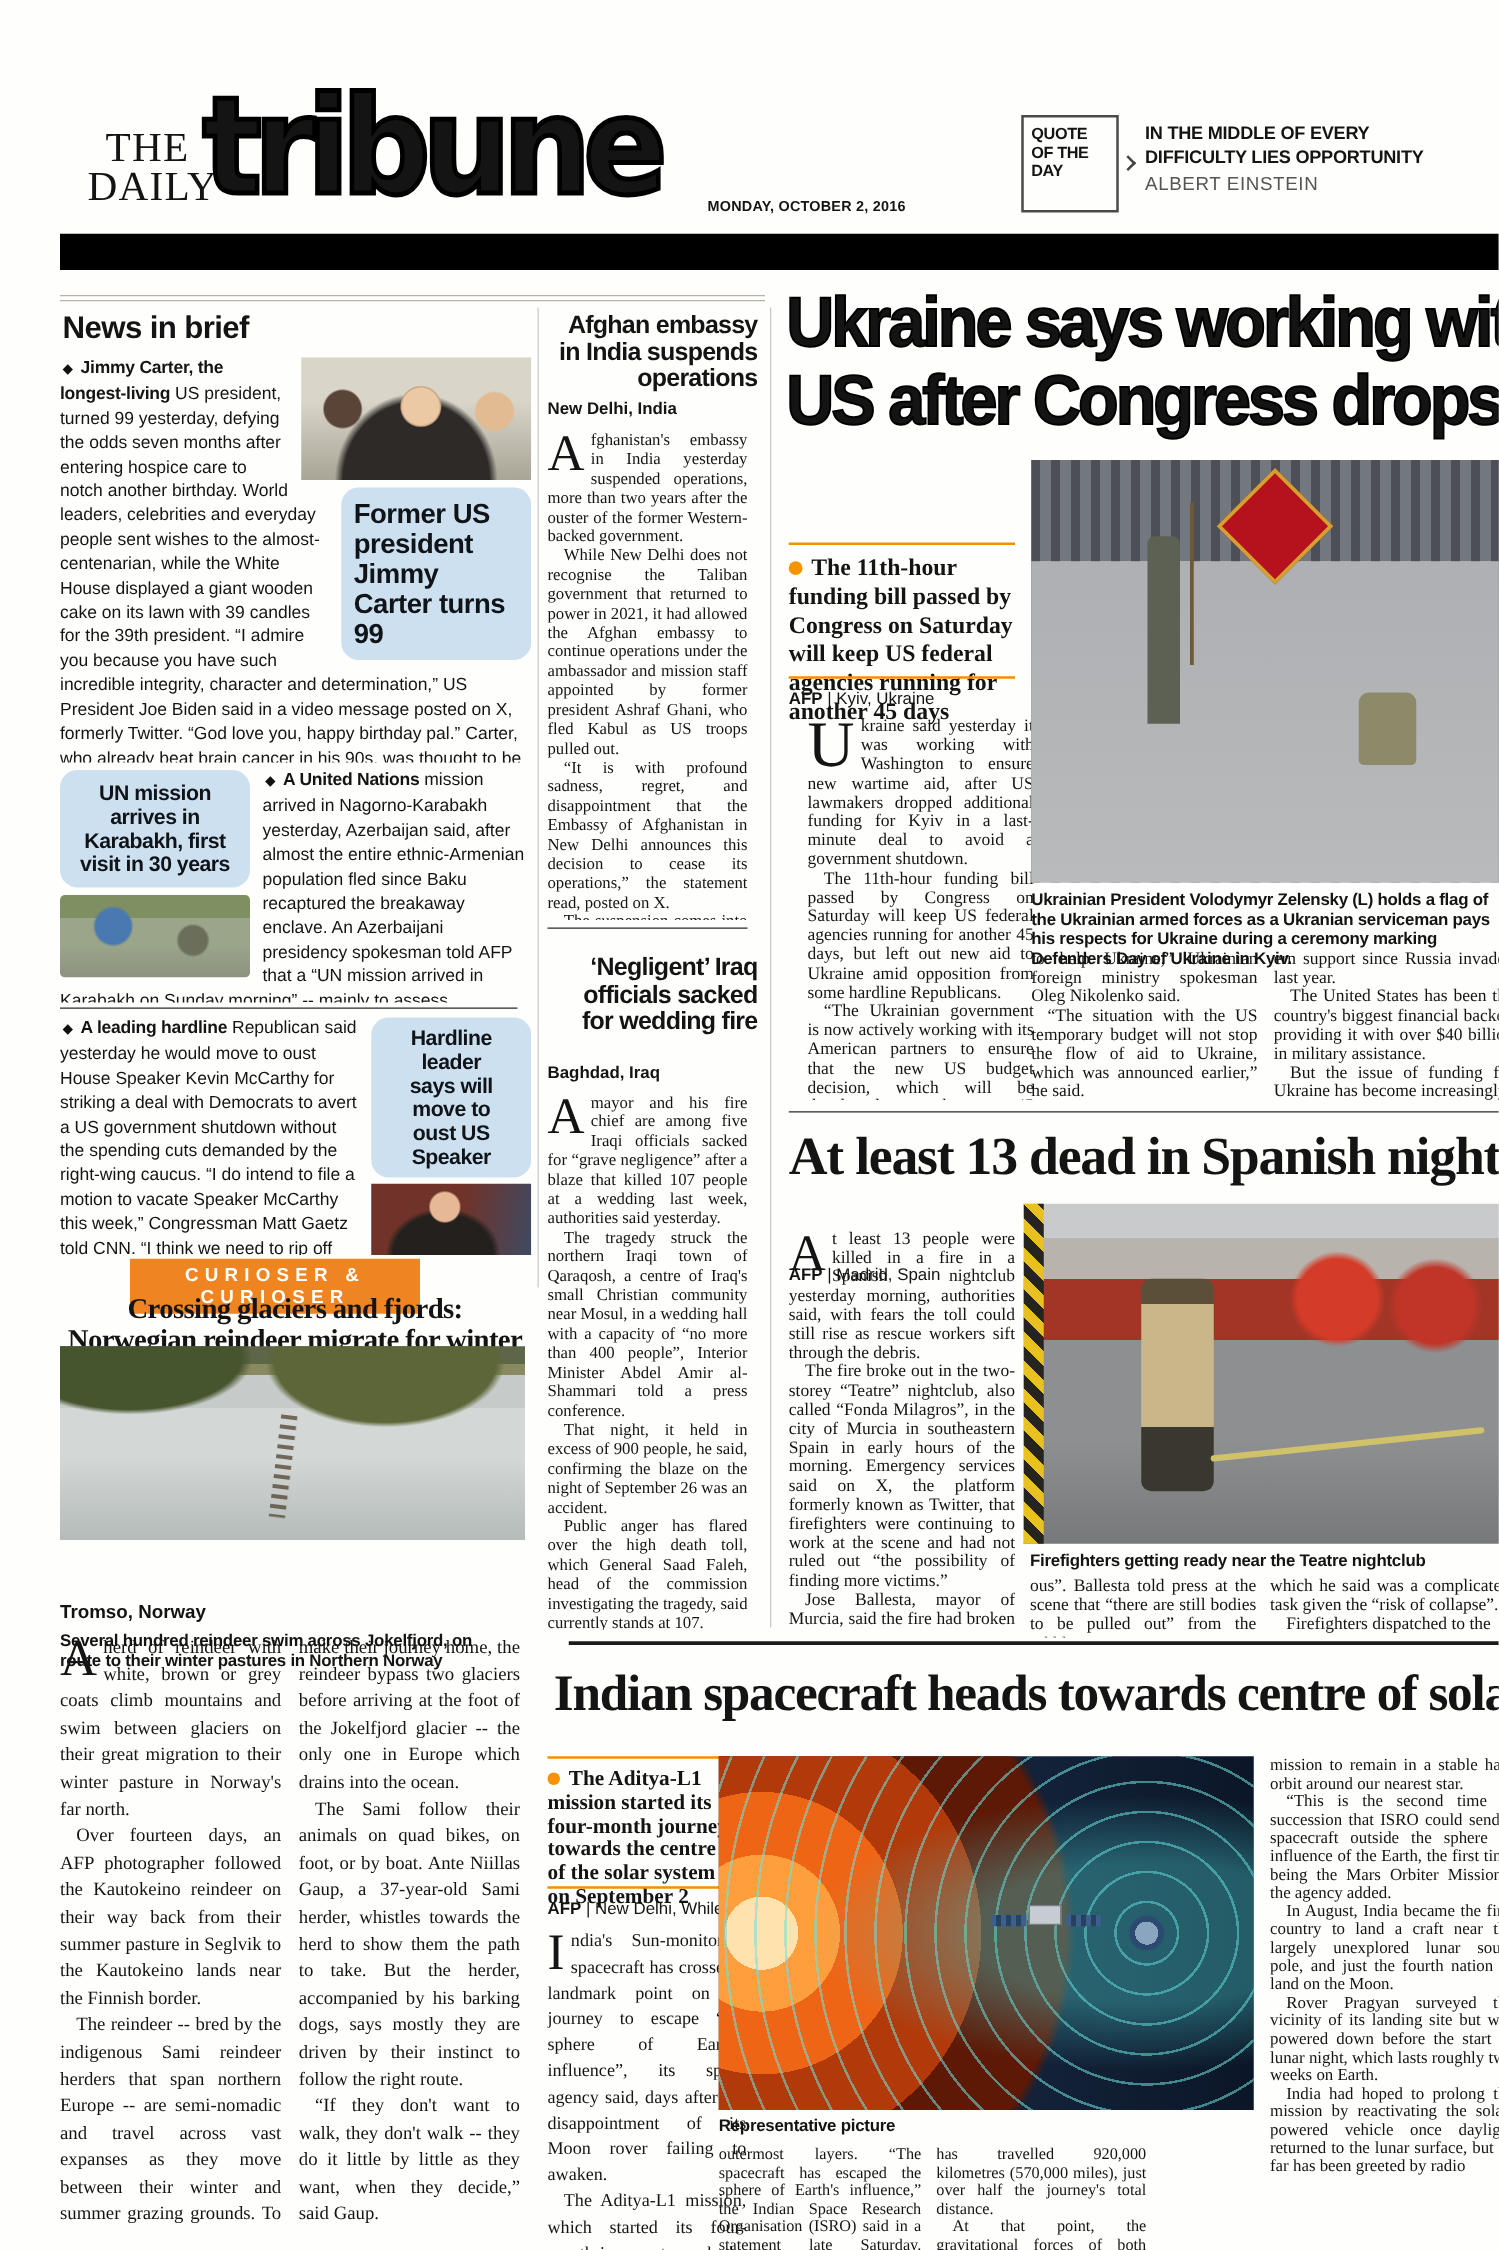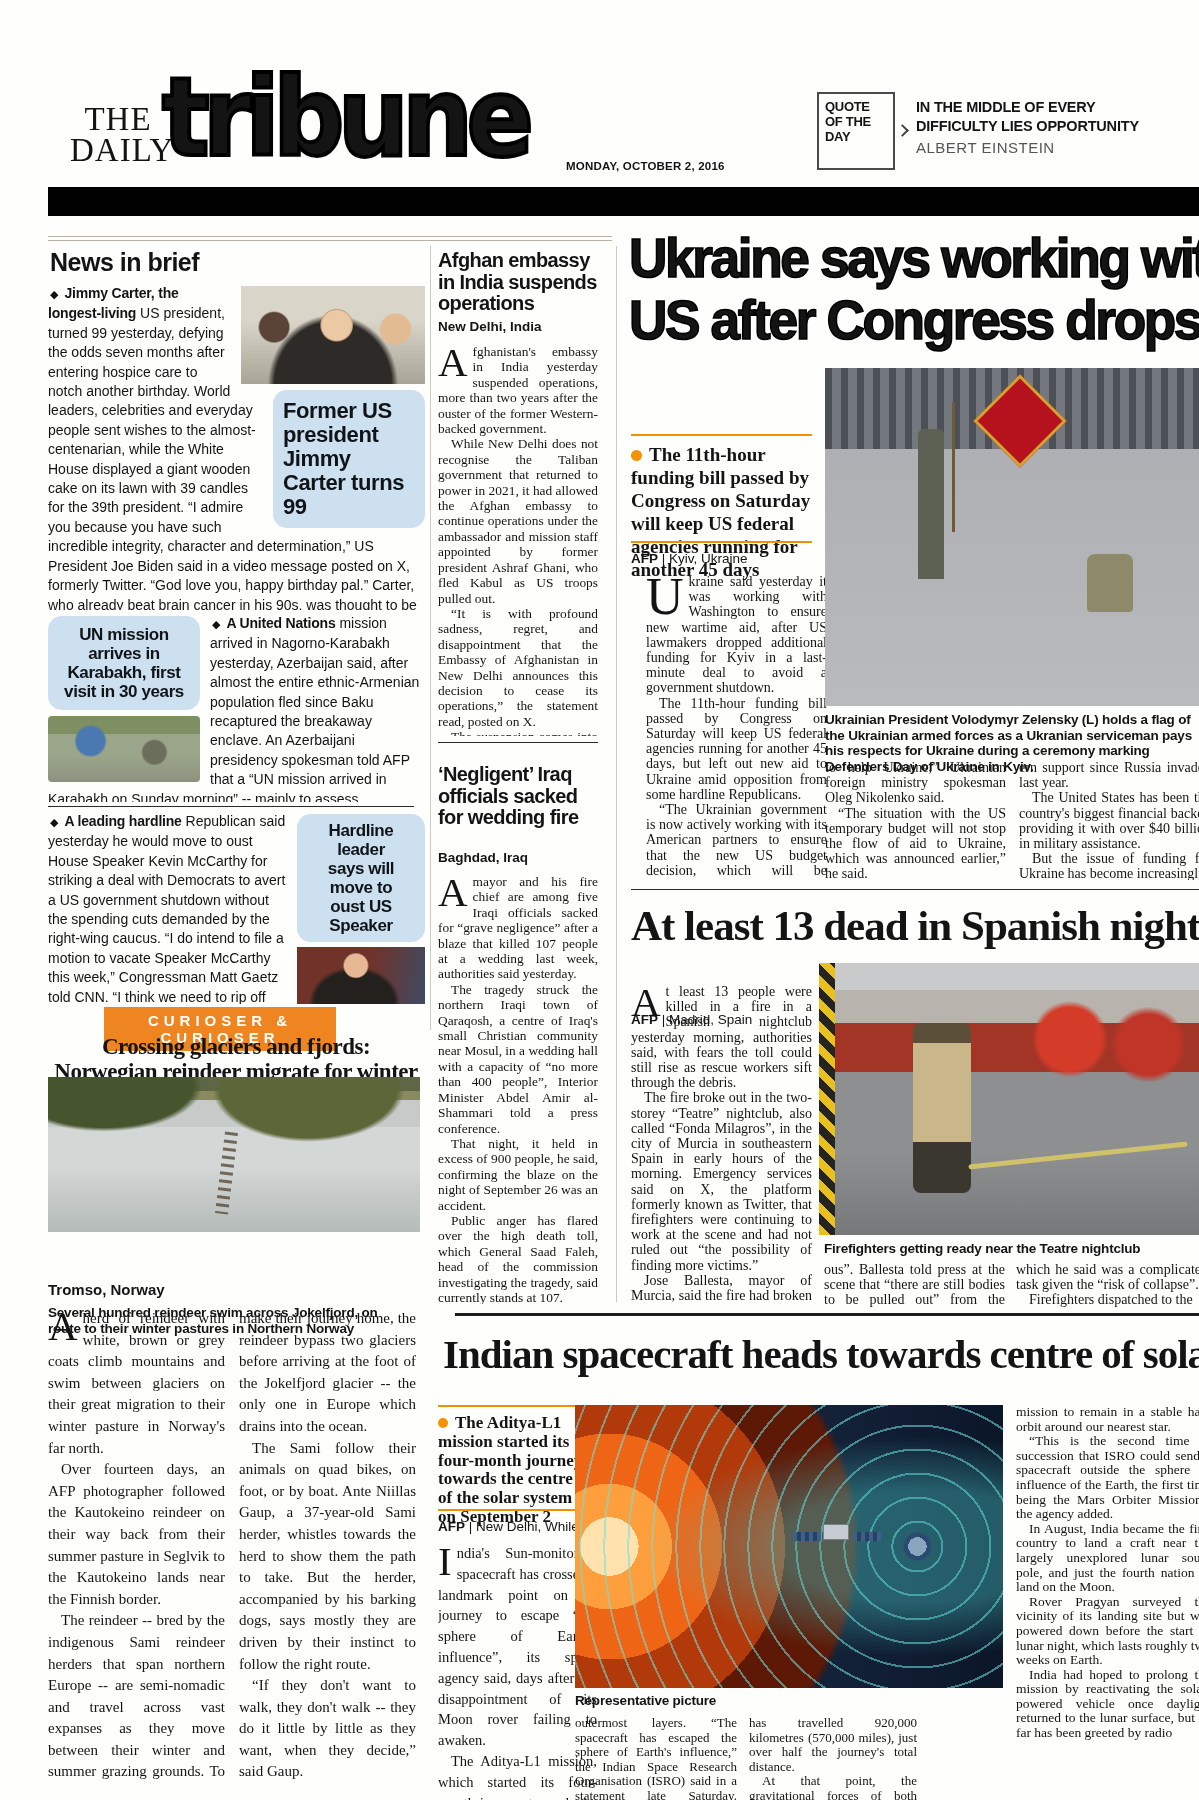--- a/index.html
+++ b/index.html
@@ -59,21 +59,21 @@
         padding:2px 5px 0 0; font-family:"Liberation Serif", serif; }
   .dcbig > p:first-child::first-letter { font-size:52px; line-height:42px; }
   .sumblk { font-family:"Liberation Serif", serif; font-weight:700; }
   .orule { border-top:2px solid #f29100; }
   .odot { display:inline-block; width:11px; height:11px; border-radius:50%;
           background:#f59300; margin-right:7px; }
 
   
   .bighead { font-weight:700; letter-spacing:-2.5px; -webkit-text-stroke:1.6px #000;
              white-space:nowrap; transform:scaleX(.95); transform-origin:left top; }
-  .condhead { font-weight:700; letter-spacing:-.6px; line-height:1.08; }
+  .condhead { font-weight:700; letter-spacing:-.6px; line-height:1.08;text-align:right; }
 
   
   .ph-carter { background:
       radial-gradient(circle at 18% 42%, #5a4438 0 9%, rgba(0,0,0,0) 10%),
       radial-gradient(circle at 52% 40%, #eac9a4 0 13%, #caa27e 14%, rgba(0,0,0,0) 15%),
       radial-gradient(circle at 84% 44%, #e2bb93 0 9%, rgba(0,0,0,0) 10%),
       radial-gradient(ellipse at 50% 100%, #2e2a28 0 45%, rgba(0,0,0,0) 50%),
       linear-gradient(180deg, #d9d5c9 0 35%, #a8a496 100%); }
   .ph-karabakh { background:
       radial-gradient(circle at 28% 38%, #4a78b0 0 12%, rgba(0,0,0,0) 14%),

